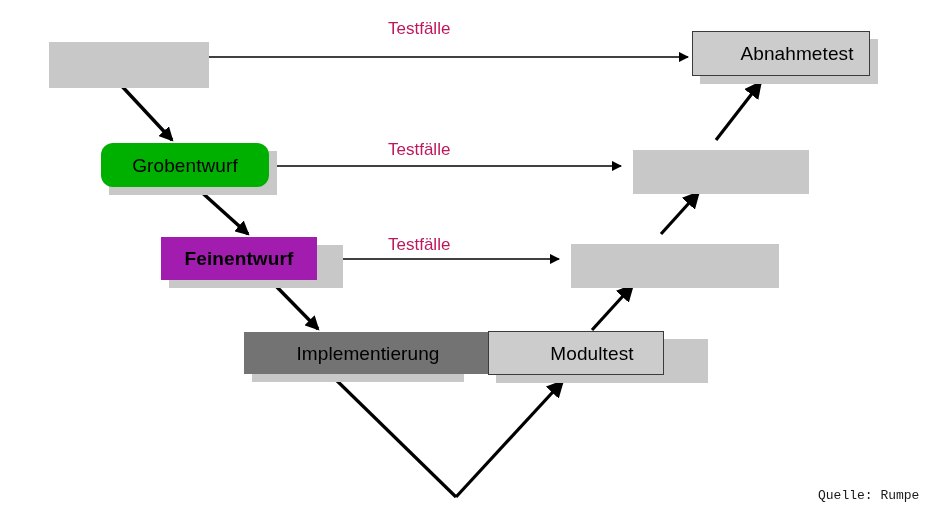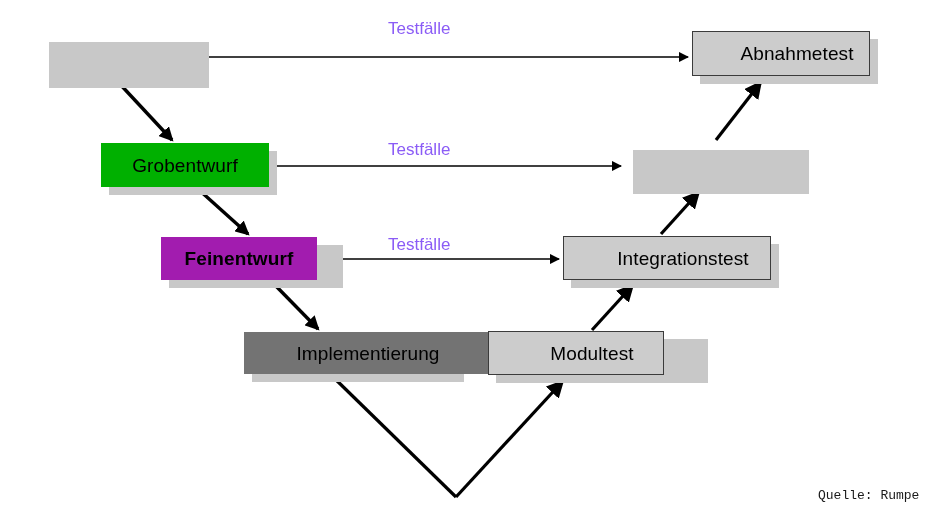--- a/index.html
+++ b/index.html
@@ -48,21 +48,21 @@
   }
   .node.test {
     background: #cccccc;
     border: 1.6px solid #3b3b3b;
     padding-left: 32px;
   }
   .edge-label {
     position: absolute;
     font-family: "Liberation Sans", sans-serif;
     font-size: 17px;
-    color: #8b5cf6;
+    color: #be185d;
     white-space: nowrap;
     z-index: 4;
   }
   .source-note {
     position: absolute;
     font-family: Liberation Mono, monospace;
     font-size: 13px;
     color: #1a1a1a;
     white-space: nowrap;
     z-index: 4;
@@ -107,35 +107,32 @@
   <div class="shadow" style="left:49px; top:42px; width:160px; height:46px;"></div>
   <div class="shadow" style="left:109px; top:151px; width:168px; height:44px;"></div>
   <div class="shadow" style="left:169px; top:245px; width:174px; height:43px;"></div>
   <div class="shadow" style="left:252px; top:340px; width:212px; height:42px;"></div>
 
   <div class="shadow" style="left:700px; top:39px; width:178px; height:45px;"></div>
   <div class="shadow" style="left:633px; top:150px; width:176px; height:44px;"></div>
   <div class="shadow" style="left:571px; top:244px; width:208px; height:44px;"></div>
   <div class="shadow" style="left:496px; top:339px; width:212px; height:44px;"></div>
 
-  <div class="node phase" style="left:101px; top:143px; width:168px; height:44px; background:#00B000;">
+  <div class="node phase" style="left:101px; top:143px; width:168px; height:44px; background:#00B000;border-radius:12px;">
     <span>Grobentwurf</span>
   </div>
   <div class="node phase" style="left:161px; top:237px; width:156px; height:43px; background:#a21caf;font-weight:bold;">
     <span>Feinentwurf</span>
   </div>
   <div class="node phase" style="left:244px; top:332px; width:248px; height:42px; background:#737373;">
     <span>Implementierung</span>
   </div>
 
   <div class="node test" style="left:692px; top:31px; width:178px; height:45px;">
     <span>Abnahmetest</span>
-  </div>
-  <div class="node test" style="left:563px; top:236px; width:208px; height:44px;">
-    <span>Integrationstest</span>
   </div>
   <div class="node test" style="left:488px; top:331px; width:176px; height:44px;">
     <span>Modultest</span>
   </div>
 
   <div class="edge-label" style="left:388px; top:19px;">Testfälle</div>
   <div class="edge-label" style="left:388px; top:140px;">Testfälle</div>
   <div class="edge-label" style="left:388px; top:235px;">Testfälle</div>
 
   <div class="source-note" style="left:818px; top:488px;">Quelle: Rumpe</div>

